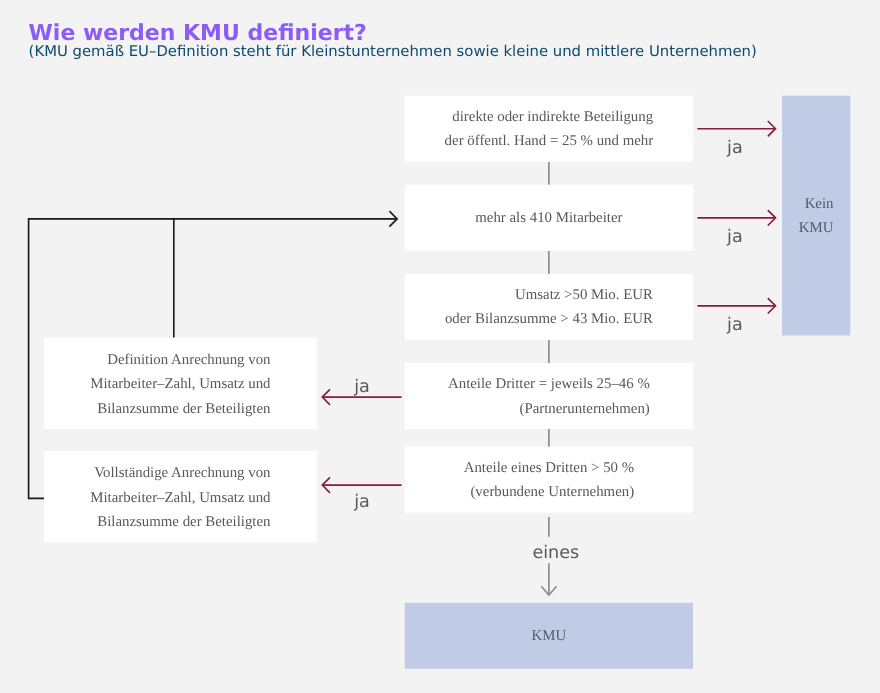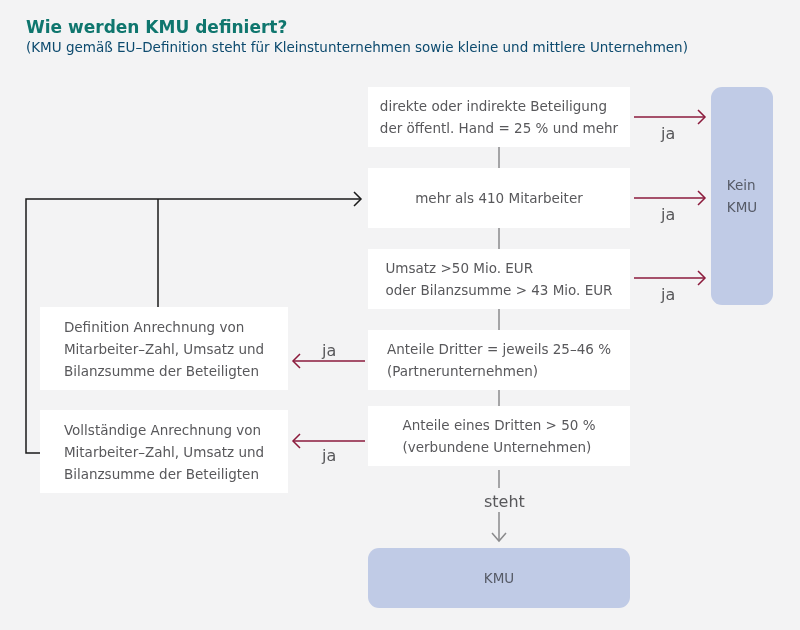--- a/index.html
+++ b/index.html
@@ -2,29 +2,29 @@
 <html><head>
 <meta charset="utf-8">
 <style>
   html, body { margin: 0; padding: 0; }
   body {
     width: 800px; height: 630px; position: relative; overflow: hidden;
     background: #f3f3f4;
     font-family: "DejaVu Sans", "Liberation Sans", sans-serif;
     color: #555558;
   }
-  .title { position: absolute; left: 26px; top: 17px; font-size: 17px; font-weight: bold; color: #0f766e; }
+  .title { position: absolute; left: 26px; top: 17px; font-size: 20px; font-weight: bold; color: #8b5cf6; }
   .subtitle { position: absolute; left: 26px; top: 39px; font-size: 13.5px; color: #0c4a6e; }
   .box {
     position: absolute; background: #ffffff;
     display: flex; align-items: center; justify-content: center;
-    text-align: left; font-size: 13.5px; line-height: 22px; color: #58585b;
+    text-align: right; font-size: 13.5px; line-height: 22px; color: #58585b; font-family: Liberation Serif, serif;
   }
   .box span { white-space: pre-line; }
-  .blue { background: #c0cbe6; color: #555a66; border-radius: 11px; }
+  .blue { background: #c0cbe6; color: #555a66; }
   .lbl { position: absolute; font-size: 16px; color: #58585b; }
   svg.lines { position: absolute; left: 0; top: 0; }
 </style>
 </head>
 <body>
 
 <div class="title">Wie werden KMU definiert?</div>
 <div class="subtitle">(KMU gemäß EU–Definition steht für Kleinstunternehmen sowie kleine und mittlere Unternehmen)</div>
 
 <svg class="lines" width="800" height="630">
@@ -78,21 +78,21 @@
 <div class="box" style="left:368px;top:406px;width:262px;height:60px;">
   <span>Anteile eines Dritten &gt; 50 %
 (verbundene Unternehmen)</span>
 </div>
 
 <div class="lbl" style="left:661px;top:124px;">ja</div>
 <div class="lbl" style="left:661px;top:205px;">ja</div>
 <div class="lbl" style="left:661px;top:285px;">ja</div>
 <div class="lbl" style="left:322px;top:341px;">ja</div>
 <div class="lbl" style="left:322px;top:446px;">ja</div>
-<div class="lbl" style="left:484px;top:492px;">steht</div>
+<div class="lbl" style="left:484px;top:492px;">eines</div>
 
 <div class="box blue" style="left:711px;top:87px;width:62px;height:218px;">
   <span>Kein
 KMU</span>
 </div>
 <div class="box blue" style="left:368px;top:548px;width:262px;height:60px;">
   <span>KMU</span>
 </div>
 
 <div class="box" style="left:40px;top:307px;width:248px;height:83px;">

